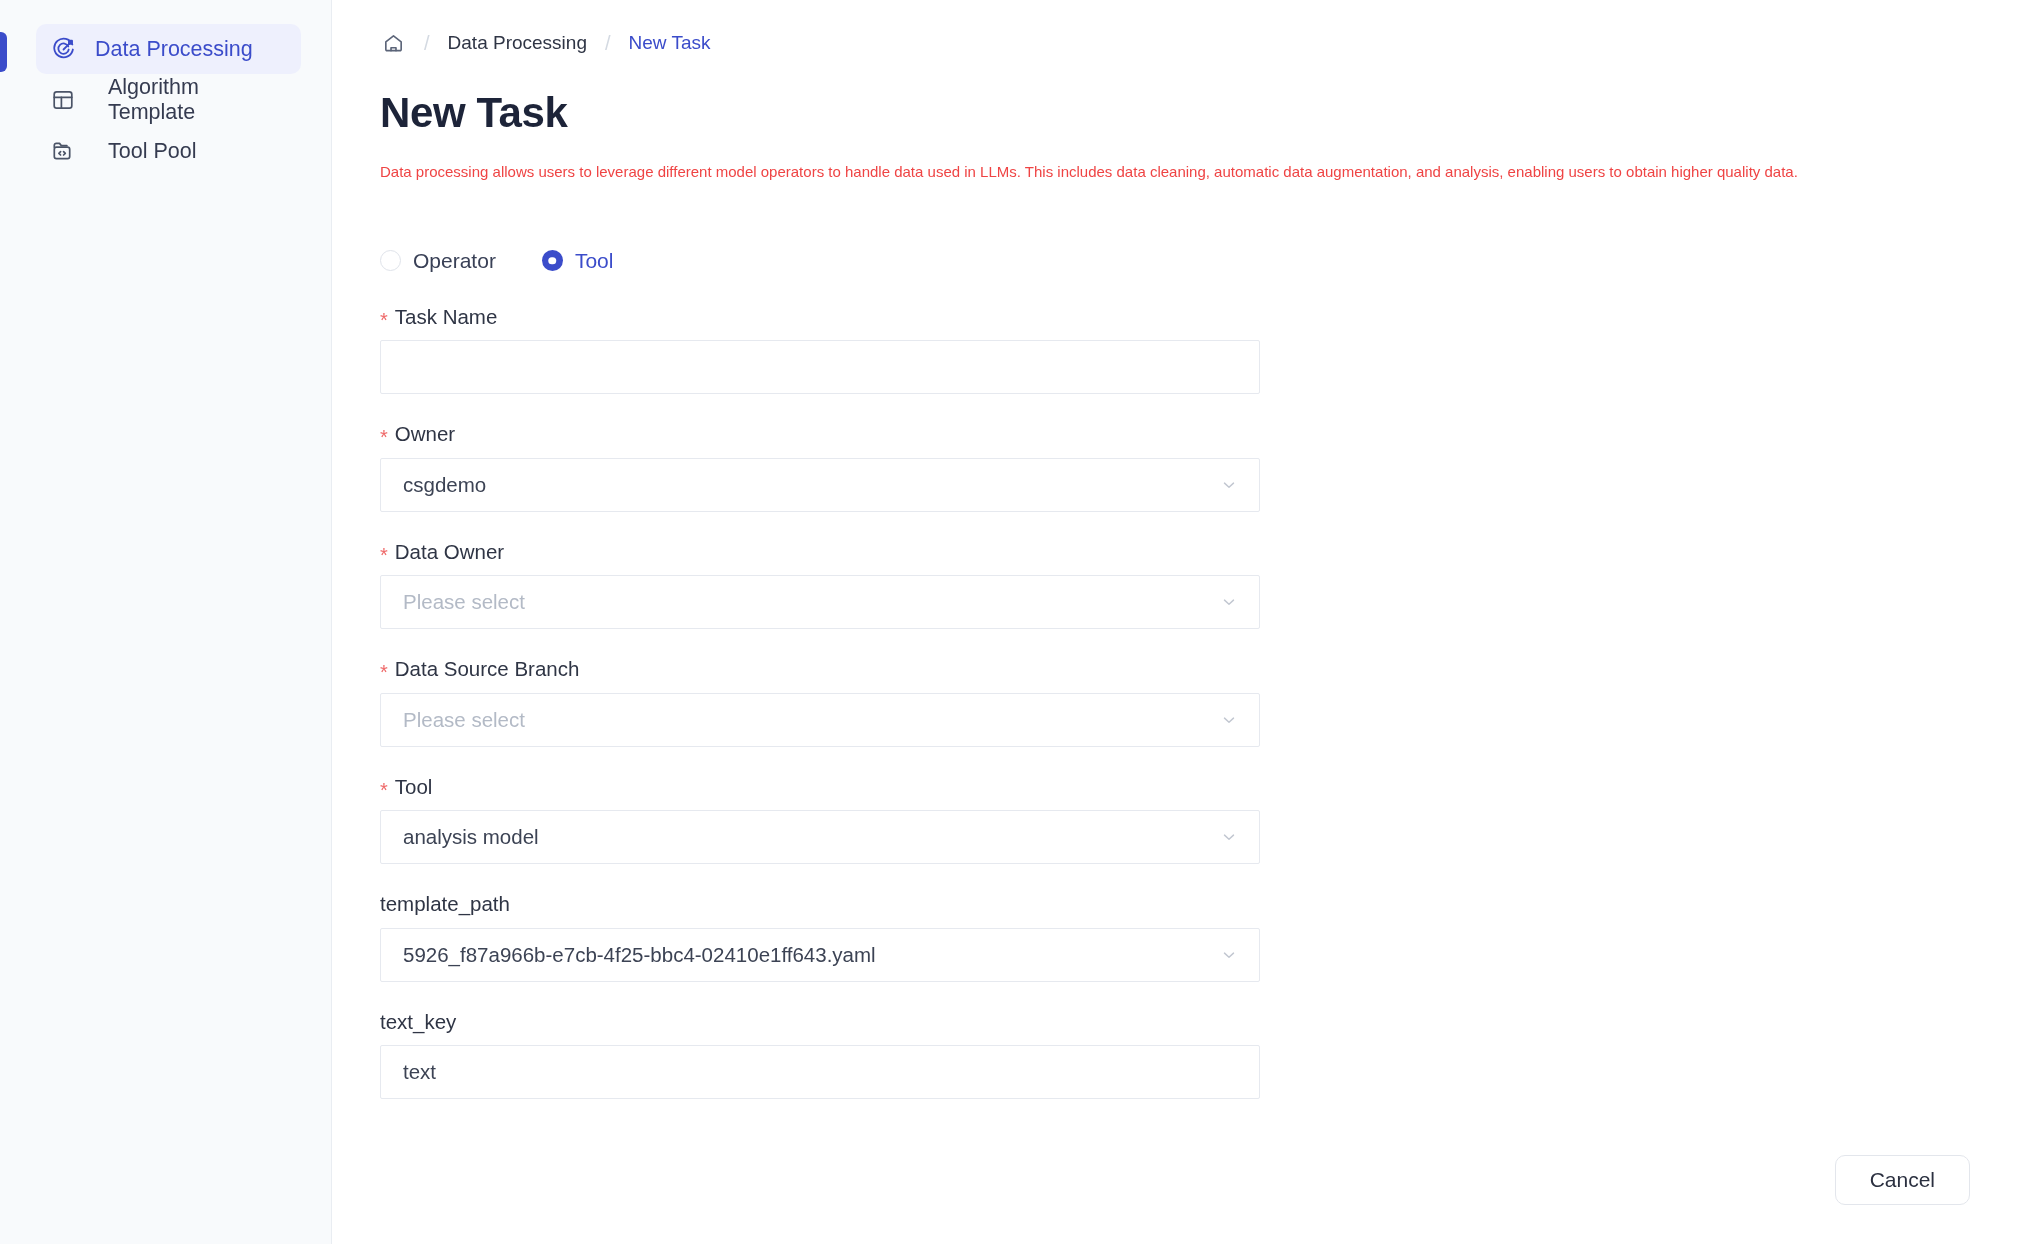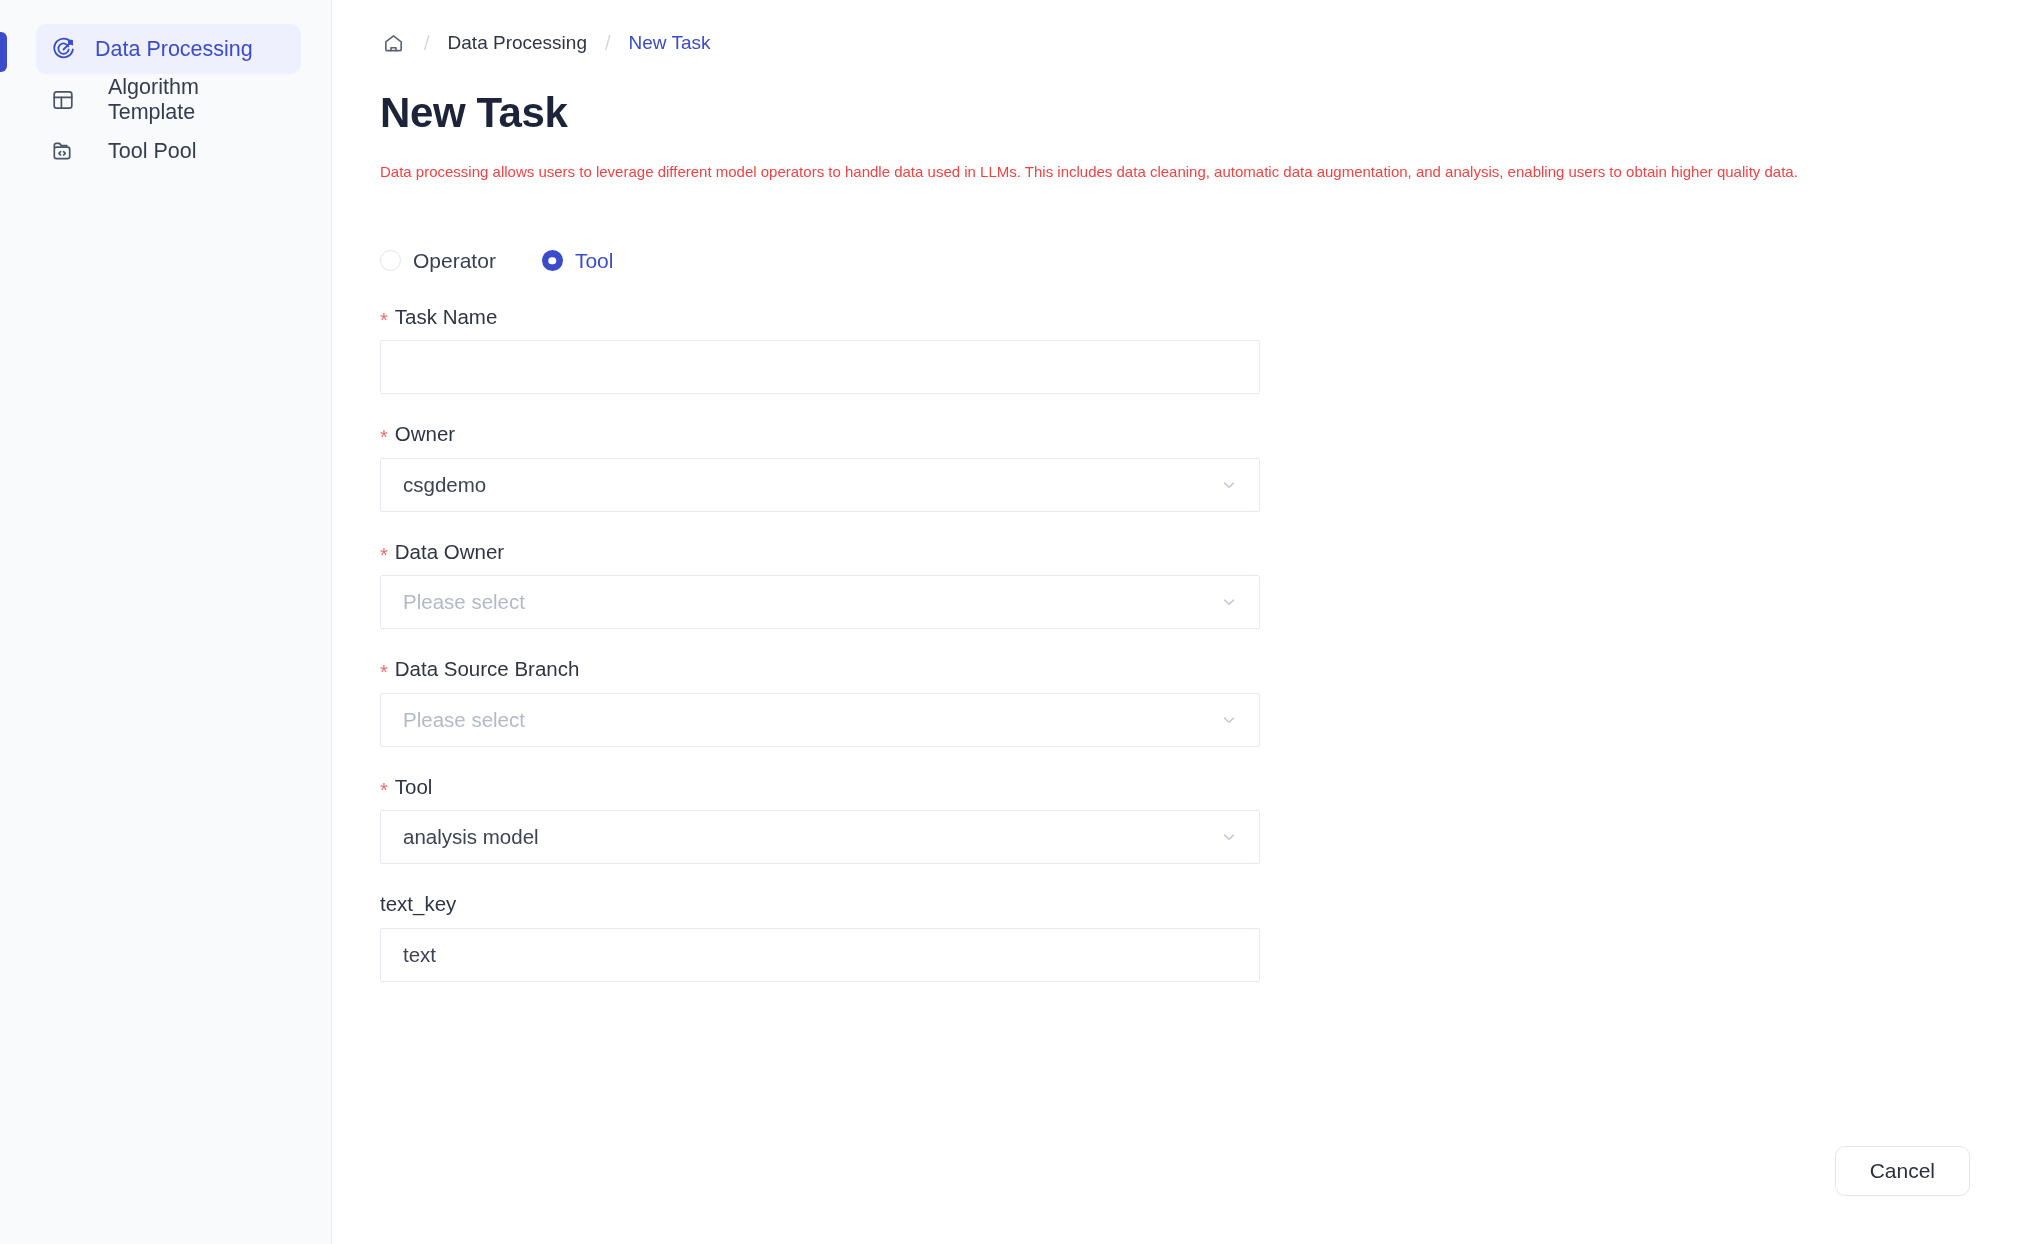--- a/index.html
+++ b/index.html
@@ -230,21 +230,21 @@
     display: flex;
     align-items: center;
     justify-content: center;
     pointer-events: none;
   }
 
   
   .footer-actions {
     position: absolute;
     right: 62px;
-    bottom: 48px;
+    bottom: 39px;
     display: flex;
     align-items: center;
     gap: 38px;
   }
   .btn {
     border-radius: 10px;
     font-size: 21px;
     cursor: pointer;
     display: flex;
     align-items: center;
@@ -408,20 +408,33 @@
           <div class="control select">
             <span class="control-value">analysis model</span>
             <span class="chevron">
               <svg width="18" height="18" viewBox="0 0 24 24" fill="none" stroke="#c2c7d1" stroke-width="1.9" stroke-linecap="round" stroke-linejoin="round">
                   <path d="M6 9.5l6 5.5 6-5.5"></path>
                 </svg>
             </span>
           </div>
         </div>
 
+        <div class="field">
+          <div class="field-label">
+            <span>template_path</span>
+          </div>
+          <div class="control select">
+            <span class="control-value">5926_f87a966b-e7cb-4f25-bbc4-02410e1ff643.yaml</span>
+            <span class="chevron">
+              <svg width="18" height="18" viewBox="0 0 24 24" fill="none" stroke="#c2c7d1" stroke-width="1.9" stroke-linecap="round" stroke-linejoin="round">
+                  <path d="M6 9.5l6 5.5 6-5.5"></path>
+                </svg>
+            </span>
+          </div>
+        </div>
 
         <div class="field">
           <div class="field-label">
             <span>text_key</span>
           </div>
           <div class="control">
             <span class="control-value">text</span>
           </div>
         </div>
 

